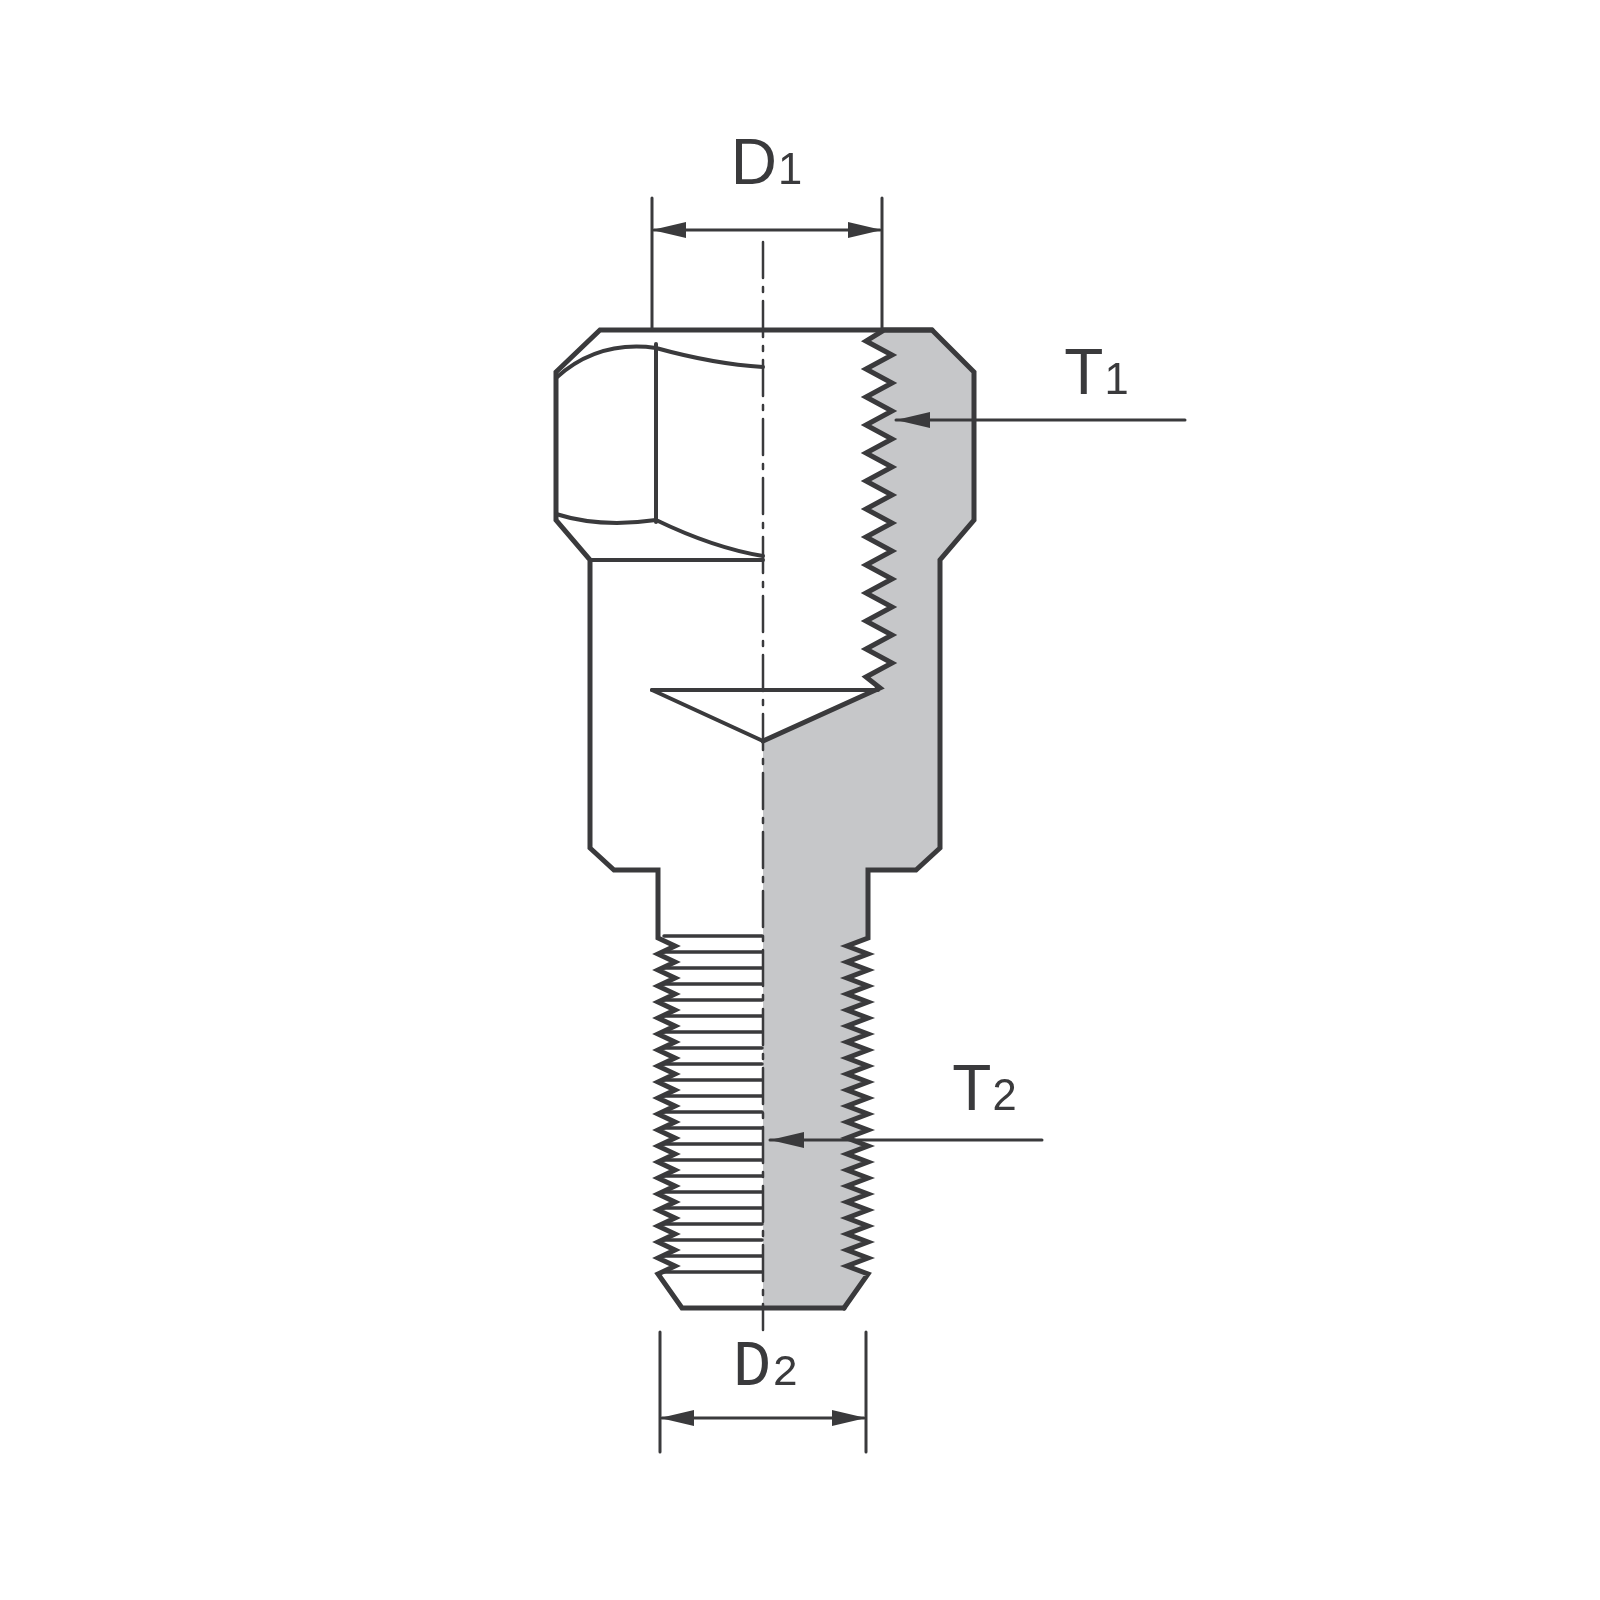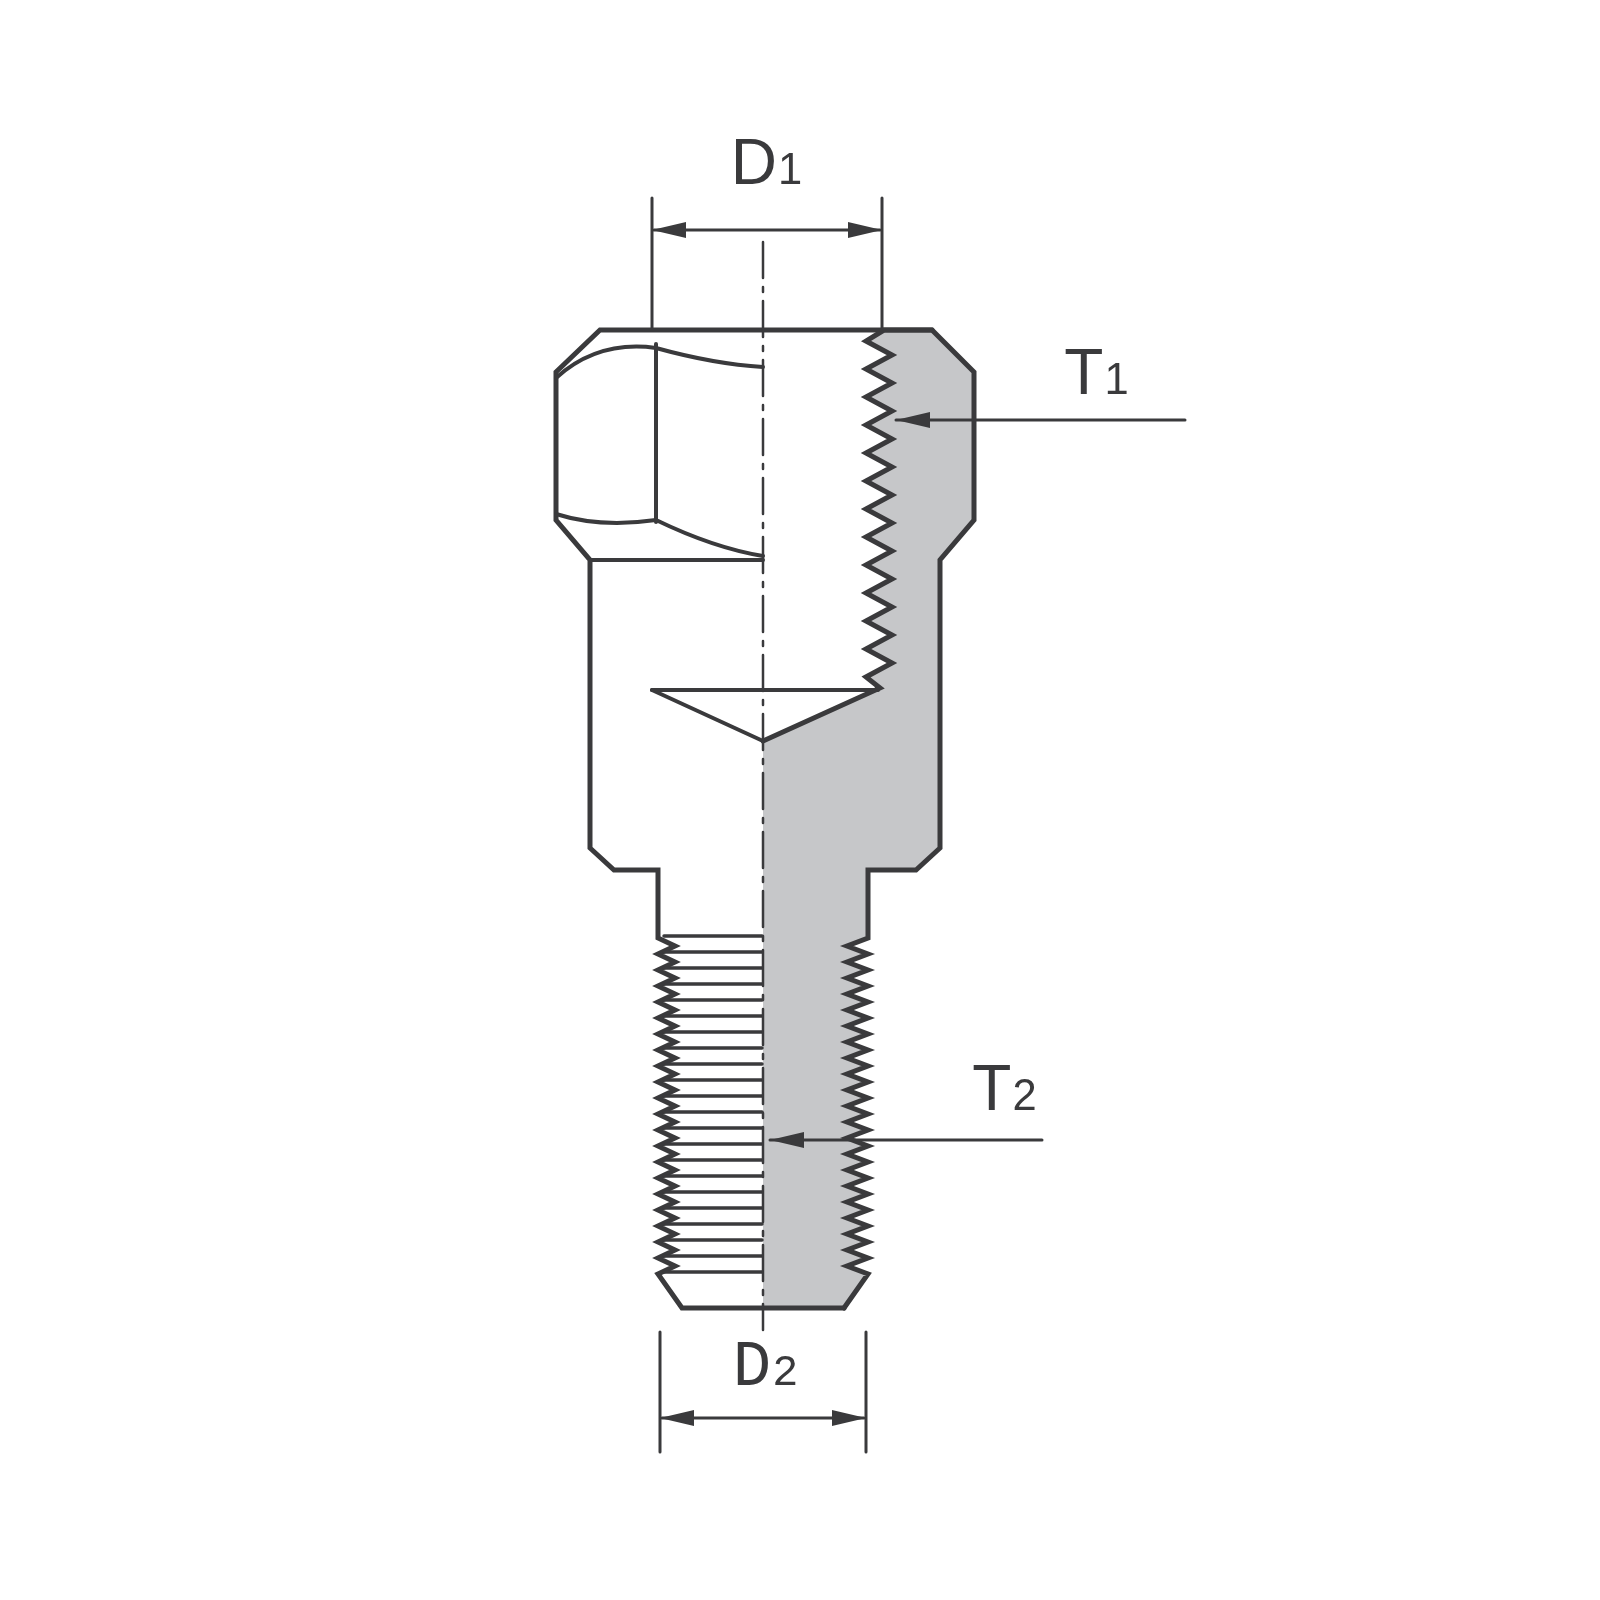--- a/index.html
+++ b/index.html
@@ -142,21 +142,21 @@
   </svg>
 
   <div class="dim-label" style="left:767px;top:130px;">
     <span>D</span><span class="sub">1</span>
   </div>
 
   <div class="dim-label" style="left:1052px;top:340px;margin-left:45px;">
     <span>T</span><span class="sub">1</span>
   </div>
 
-  <div class="dim-label" style="left:985px;top:1056px;margin-left:20px;">
+  <div class="dim-label" style="left:985px;top:1056px;">
     <span>T</span><span class="sub">2</span>
   </div>
 
   <div class="dim-label" style="left:766px;top:1336px;font-family:Liberation Mono, monospace;">
     <span>D</span><span class="sub">2</span>
   </div>
 
 </div>
 
 </body></html>

